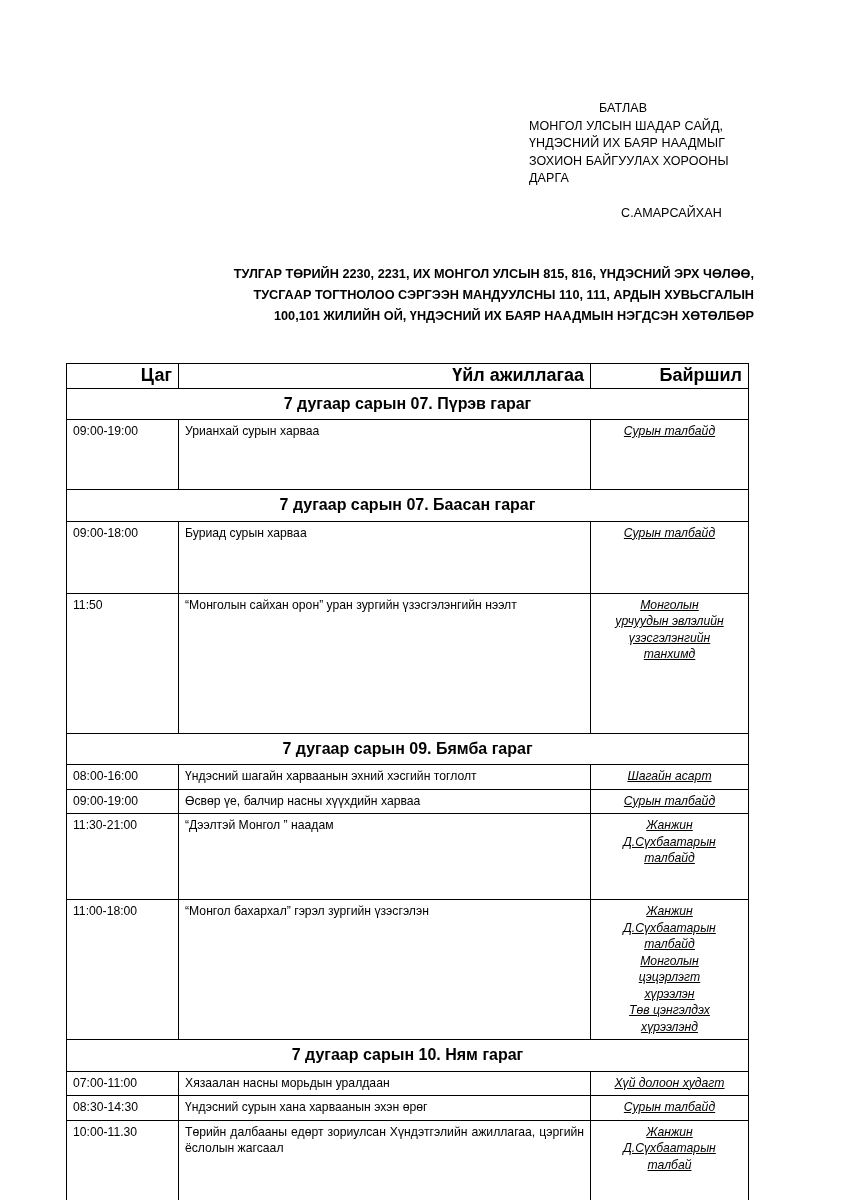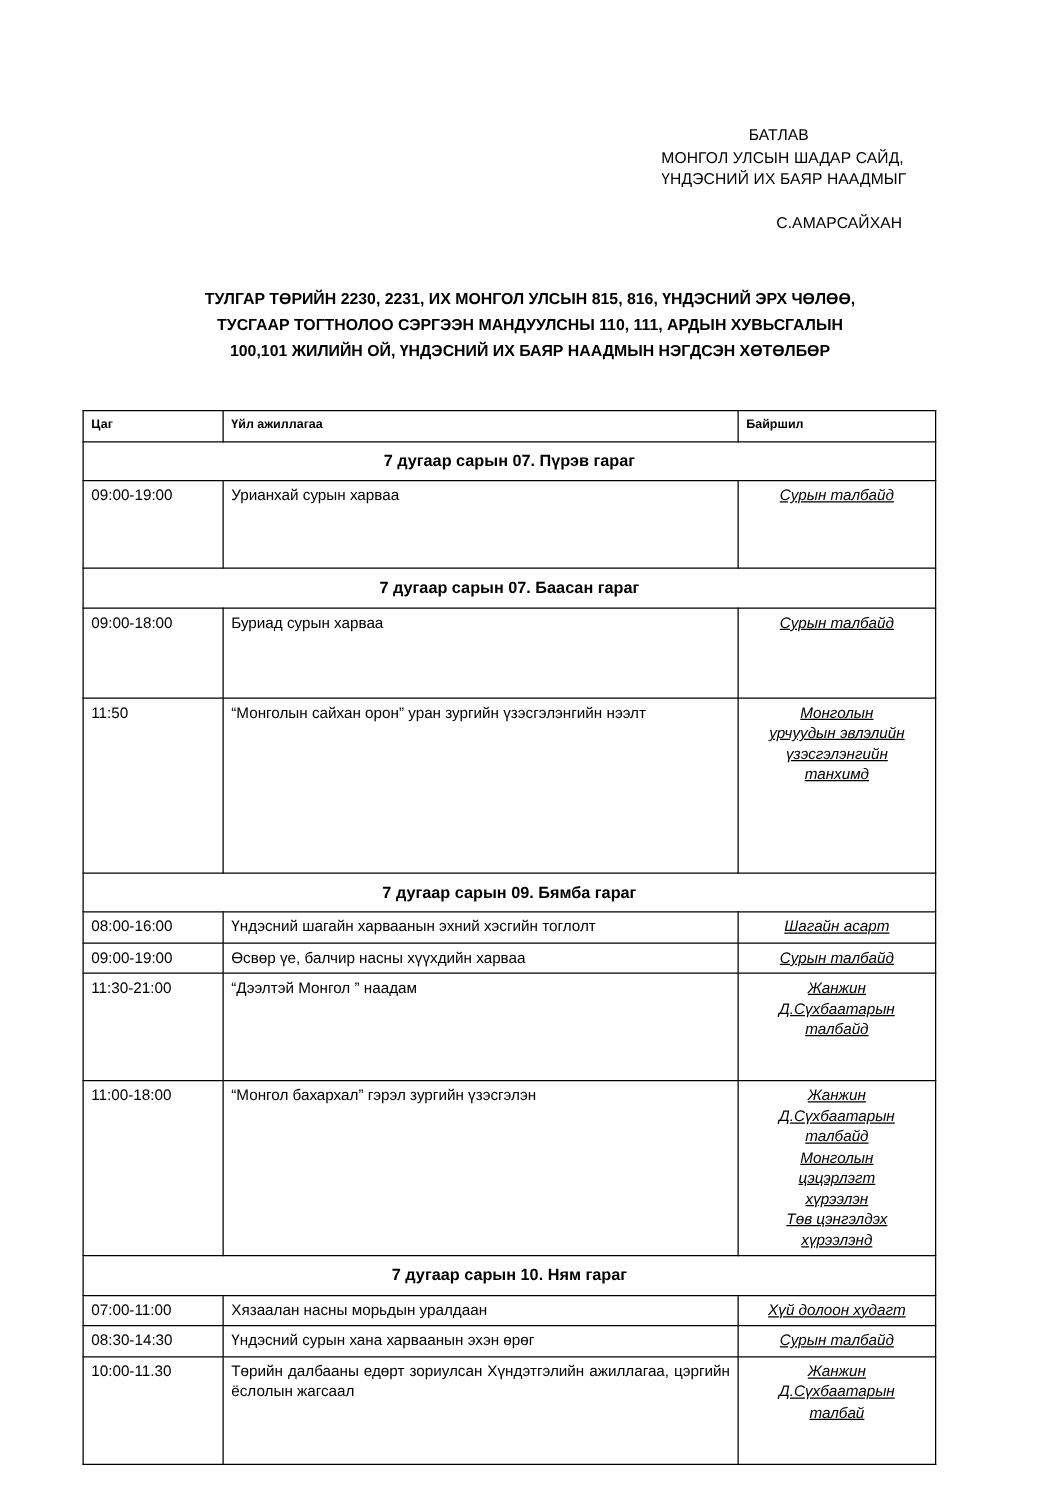--- a/index.html
+++ b/index.html
@@ -37,21 +37,21 @@
     margin-left: 70px;
   }
   .approval .signer {
     margin-top: 17px;
     margin-left: 92px;
   }
 
   
   .doc-title {
     margin-top: 42px;
-    text-align: center;
+    text-align: right;
     font-size: 12.7px;
     font-weight: bold;
     line-height: 21px;
     padding: 0 28px;
   }
 
   
   table.schedule {
     margin-top: 36px;
     border-collapse: collapse;
@@ -63,30 +63,30 @@
     border: 1px solid #000000;
     padding: 3px 6px 4px 6px;
     vertical-align: top;
     line-height: 16.5px;
   }
   col.c-time { width: 112px; }
   col.c-act  { width: 412px; }
   col.c-loc  { width: 158px; }
 
   thead th {
-    text-align: left;
+    text-align: right;
     font-weight: bold;
-    font-size: 10px;
+    font-size: 18px;
     padding-top: 7px;
     padding-bottom: 7px;
   }
   tr.day-row td {
     text-align: center;
     font-weight: bold;
-    font-size: 13px;
+    font-size: 16px;
     padding-top: 7px;
     padding-bottom: 7px;
   }
   td.time {
     text-align: left;
     white-space: nowrap;
   }
   td.act {
     text-align: justify;
     text-justify: inter-word;
@@ -103,20 +103,22 @@
 </style>
 </head>
 <body>
 
 <div class="page">
 
   <div class="approval">
     <div class="line batlav">БАТЛАВ</div>
     <div class="line">МОНГОЛ УЛСЫН ШАДАР САЙД,</div>
     <div class="line">ҮНДЭСНИЙ ИХ БАЯР НААДМЫГ</div>
+    <div class="line">ЗОХИОН БАЙГУУЛАХ ХОРООНЫ</div>
+    <div class="line">ДАРГА</div>
     <div class="line signer">С.АМАРСАЙХАН</div>
   </div>
 
   <div class="doc-title">
     <div>ТУЛГАР ТӨРИЙН 2230, 2231, ИХ МОНГОЛ УЛСЫН 815, 816, ҮНДЭСНИЙ ЭРХ ЧӨЛӨӨ,</div>
     <div>ТУСГААР ТОГТНОЛОО СЭРГЭЭН МАНДУУЛСНЫ 110, 111, АРДЫН ХУВЬСГАЛЫН</div>
     <div>100,101 ЖИЛИЙН ОЙ, ҮНДЭСНИЙ ИХ БАЯР НААДМЫН НЭГДСЭН ХӨТӨЛБӨР</div>
   </div>
 
   <table class="schedule">

